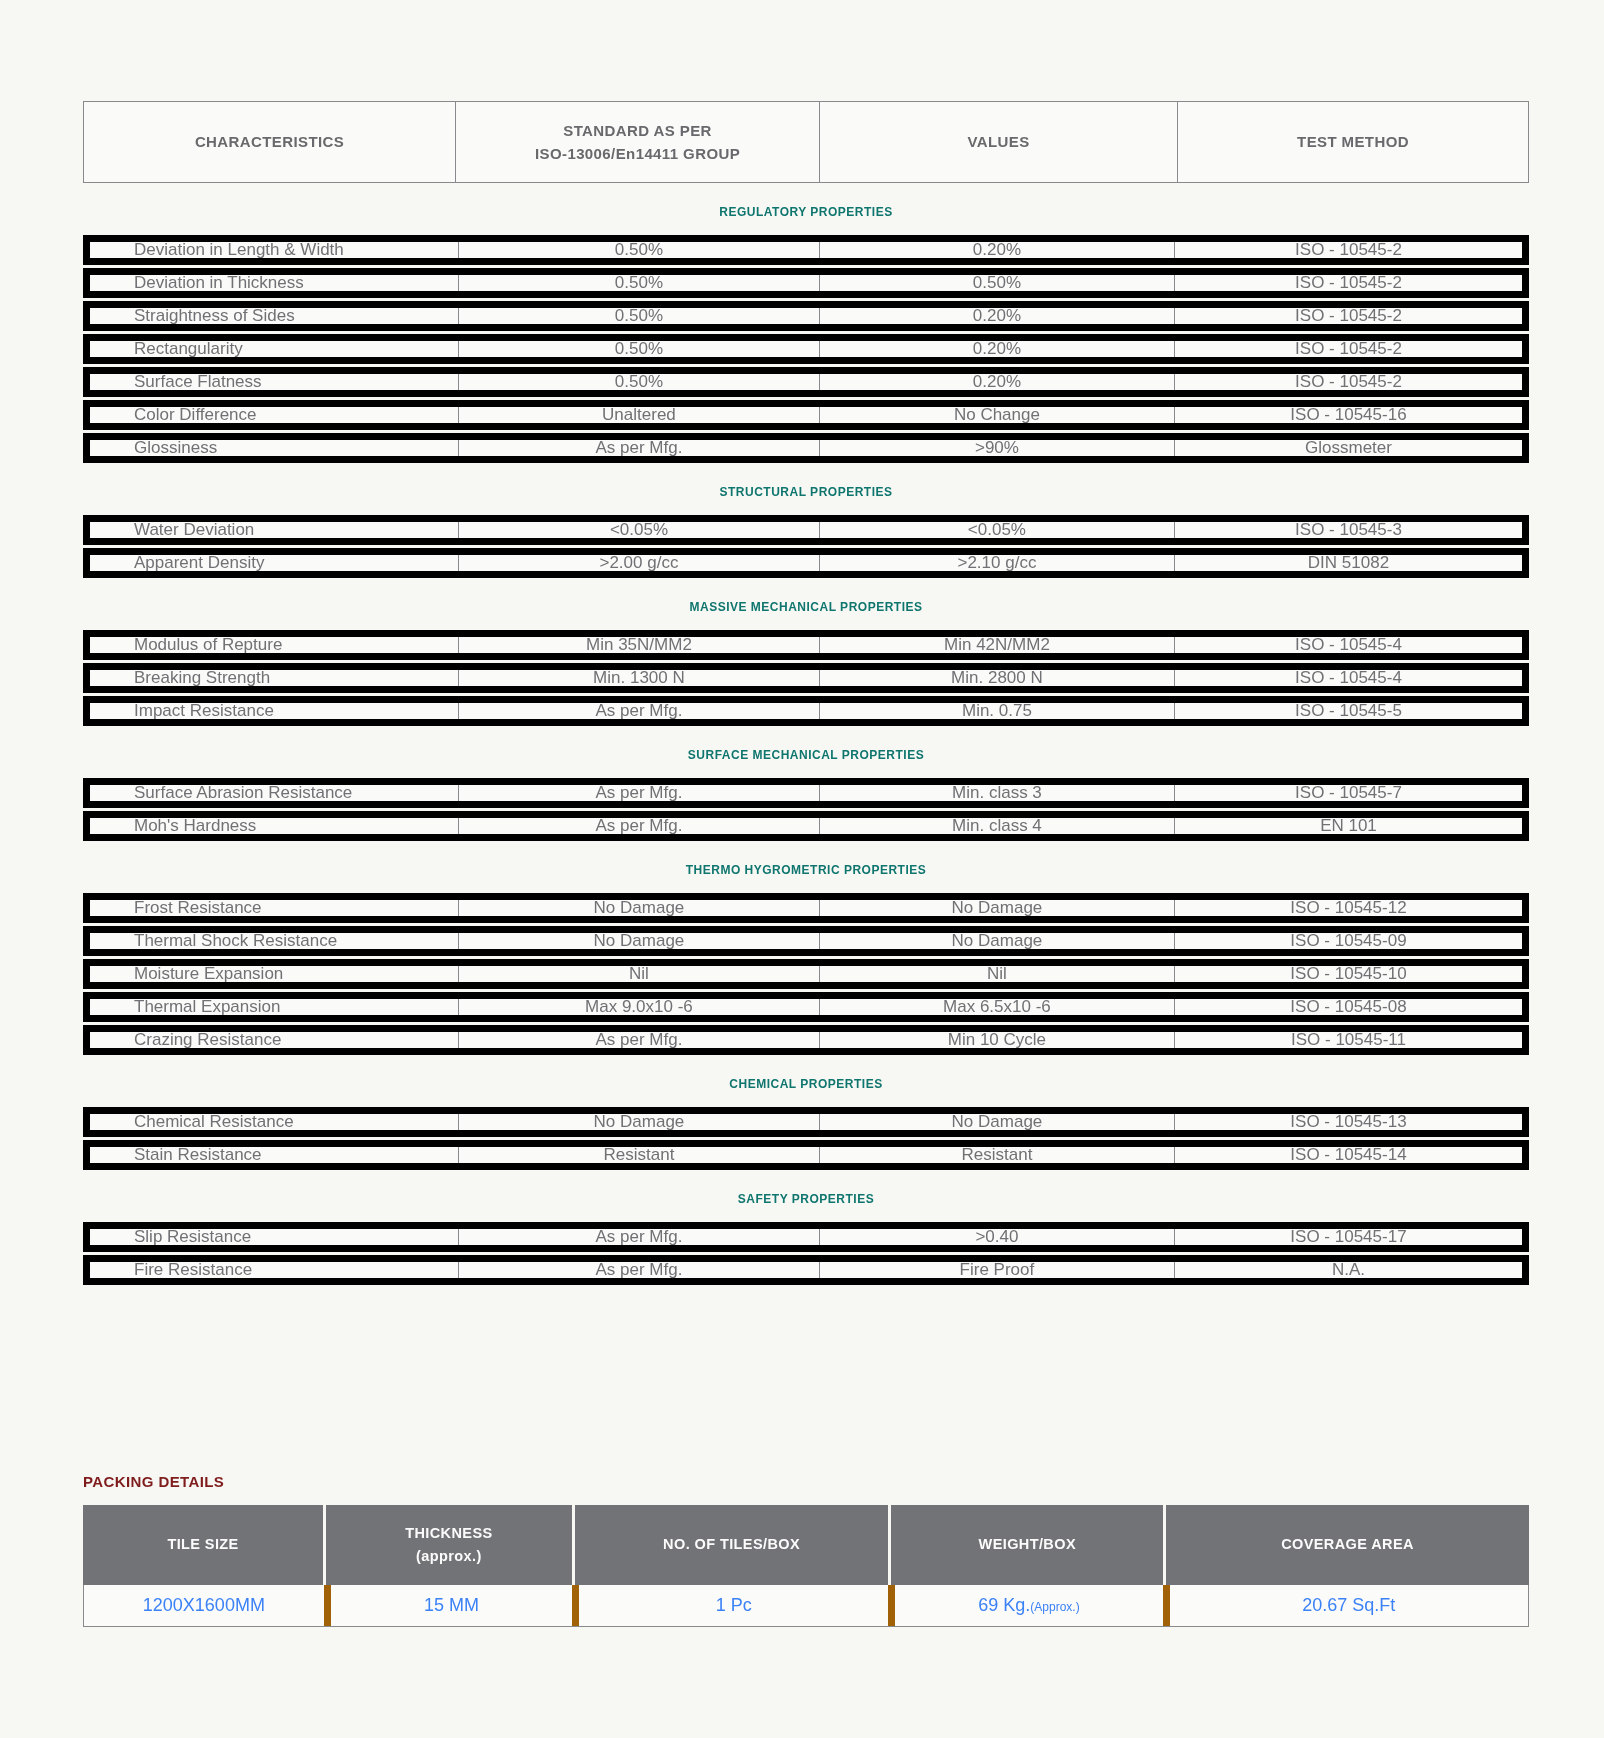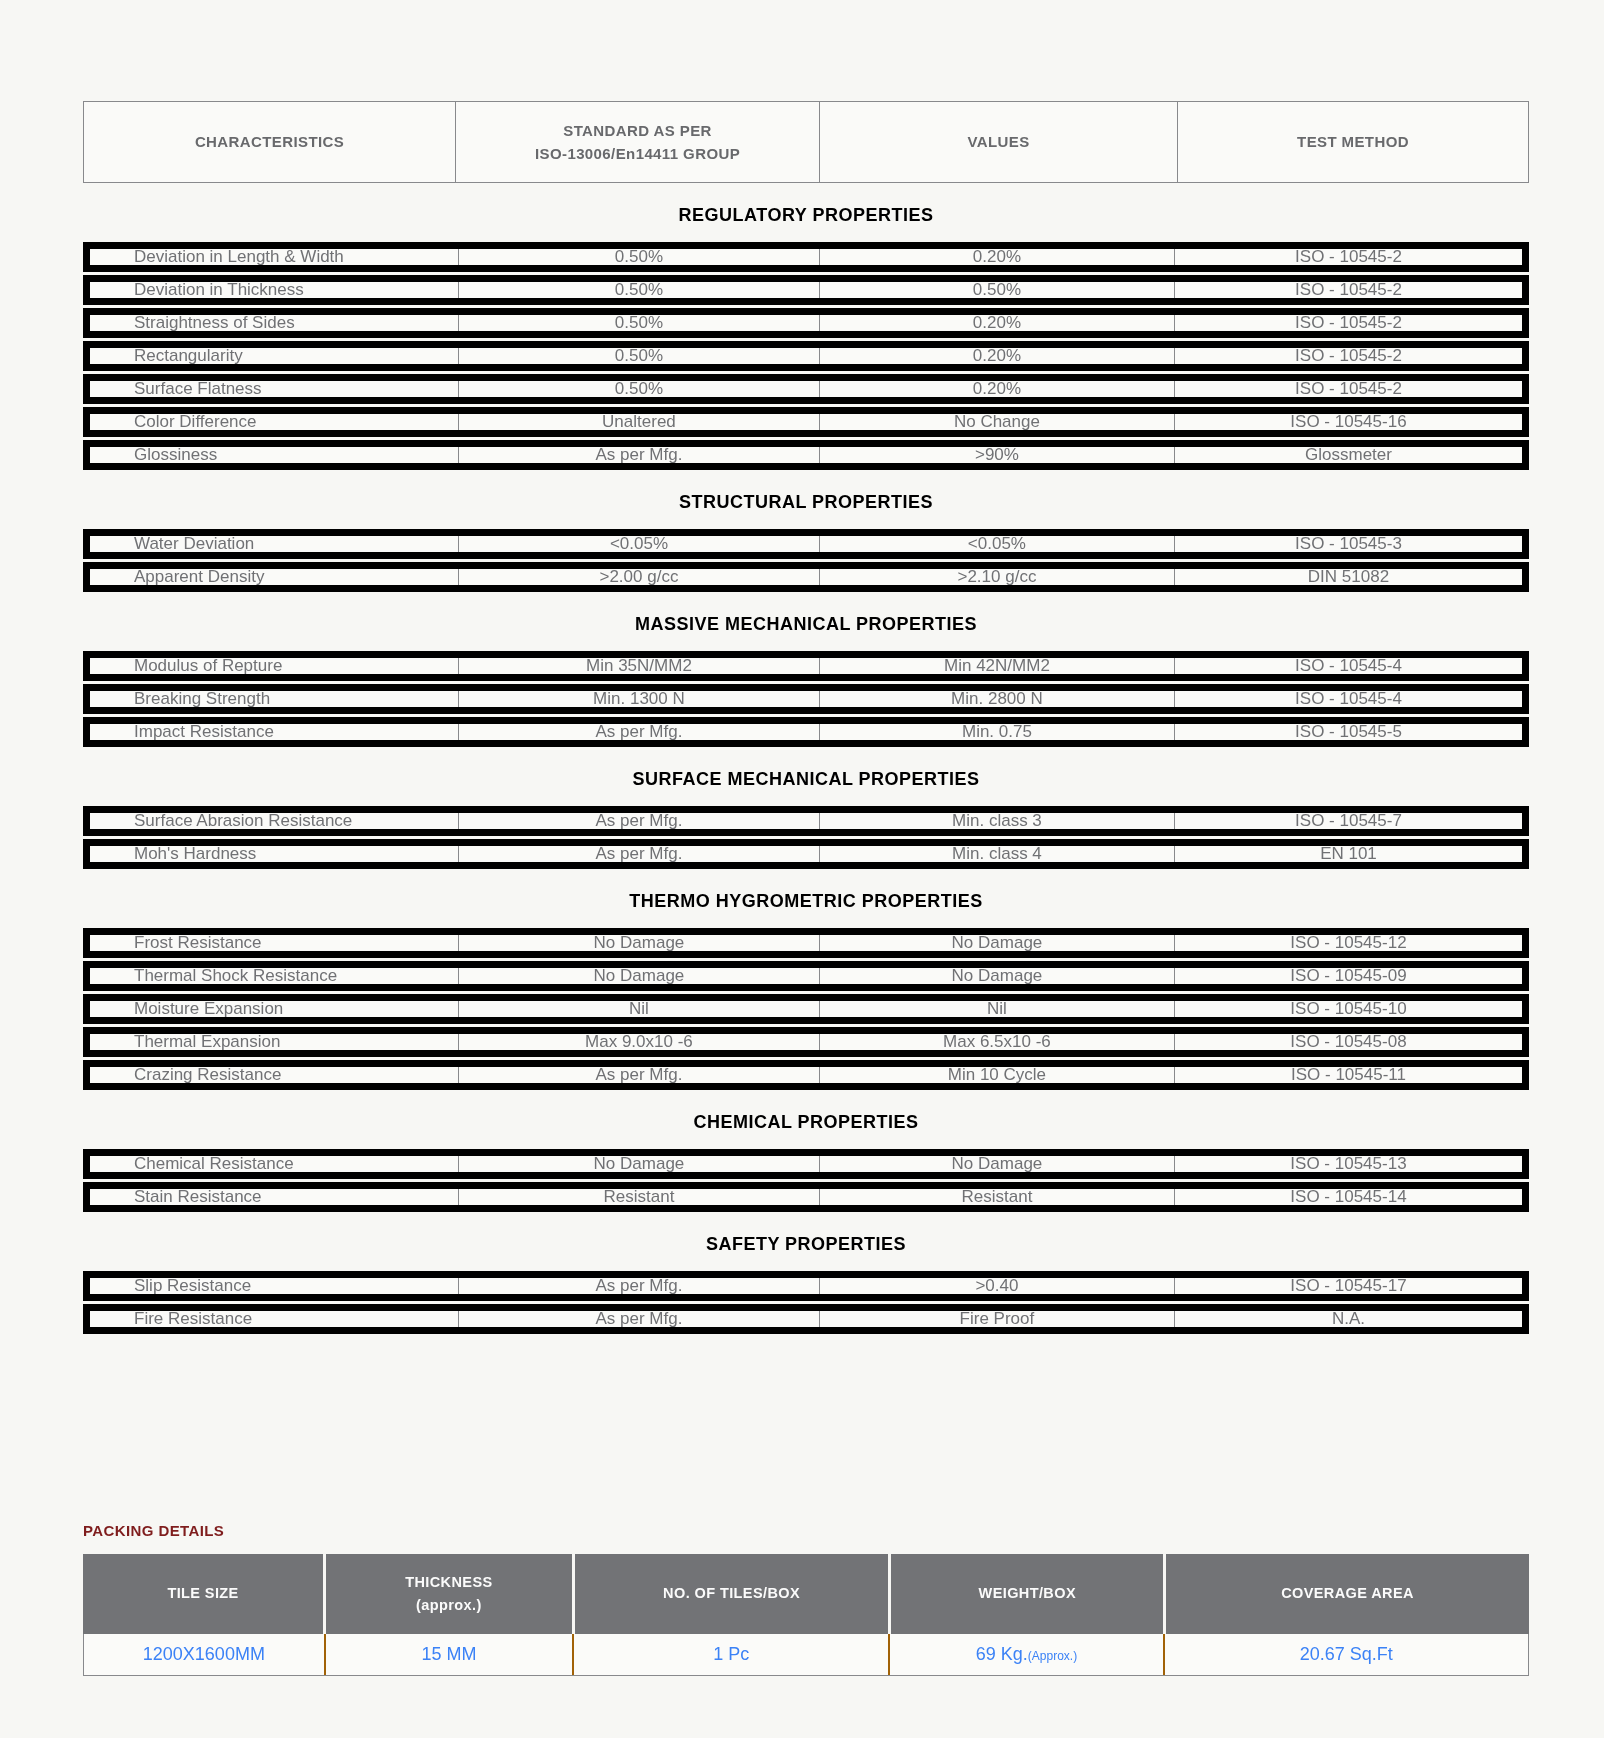--- a/index.html
+++ b/index.html
@@ -12,42 +12,42 @@
   .spec-header { display:flex; border:1px solid #88898c; height:82px; background:#fafaf8; }
   .hcell { display:flex; flex-direction:column; justify-content:center; align-items:center;
            text-align:center; font-weight:bold; font-size:15px; color:#68696c;
            letter-spacing:.4px; line-height:1.55; height:100%; }
   .hcell + .hcell { border-left:1px solid #88898c; }
   .hcell span:empty { display:none; }
 
   .w1{width:25.7%} .w2{width:25.2%} .w3{width:24.8%} .w4{width:24.3%}
 
   
-  .section-title { text-align:center; font-size:18px; font-weight:bold; color:#000000;
+  .section-title { text-align:center; font-size:12px; font-weight:bold; color:#0f766e;
                    letter-spacing:.5px; margin-top:22px; margin-bottom:16px; }
   .row { display:flex; border:7px solid #000000; background:#fafaf8; height:30px;
          margin-bottom:3px; }
   .cell { font-size:17px; color:#707174; display:flex; align-items:center; justify-content:center;
           height:100%; overflow:hidden; white-space:nowrap; }
   .cell.name { justify-content:flex-start; padding-left:44px; }
   .cell + .cell { border-left:1px solid #88898c; }
 
   
   .packing { margin-top:188px; }
   .packing-label { font-size:15px; font-weight:bold; color:#7f1d1d; letter-spacing:.4px;
                    margin-bottom:15px; }
   .packing-header { display:flex; height:80px; }
   .ph-cell { background:#727376; color:#fbfbfb; font-weight:bold; font-size:14.5px;
              display:flex; flex-direction:column; justify-content:center; align-items:center;
              text-align:center; letter-spacing:.4px; line-height:1.6; height:100%; }
   .ph-cell + .ph-cell { border-left:3px solid #f7f7f4; }
   .ph-cell span:empty { display:none; }
   .packing-row { display:flex; border:1px solid #88898c; border-top:none; background:#fbfbf9; height:42px; }
   .p-cell { font-size:18px; color:#3b82f6; display:flex; align-items:center; justify-content:center; height:100%; }
-  .p-cell + .p-cell { border-left:2px solid #a16207; }
+  .p-cell + .p-cell { border-left:7px solid #a16207; }
   .p-small { font-size:12px; margin-top:3px; }
 
   .p1{width:16.6%} .p2{width:17.2%} .p3{width:21.9%} .p4{width:19.0%} .p5{width:25.3%}
 </style>
 </head>
 <body>
 
 <div class="page">
   <div class="content">
 

